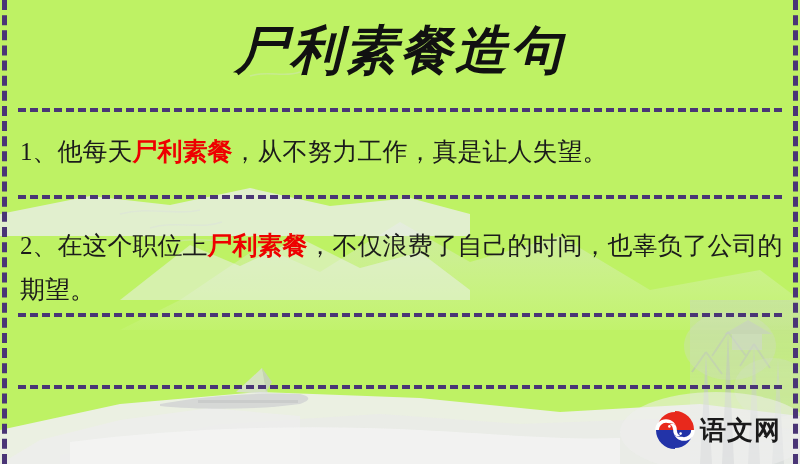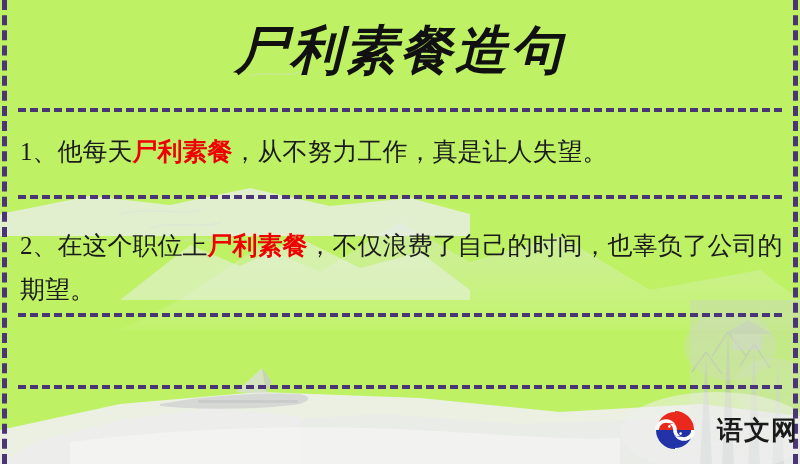--- a/index.html
+++ b/index.html
@@ -92,21 +92,21 @@
     font-weight: bold;
   }
 
   
   .logo {
     position: absolute;
     left: 655px;
     top: 410px;
     display: flex;
     align-items: center;
-    gap: 22px;
+    gap: 5px;
   }
   .logo-mark {
     width: 40px;
     height: 40px;
     flex: 0 0 40px;
   }
   .logo-text {
     font-size: 26px;
     font-weight: bold;
     color: #1a1a1a;

